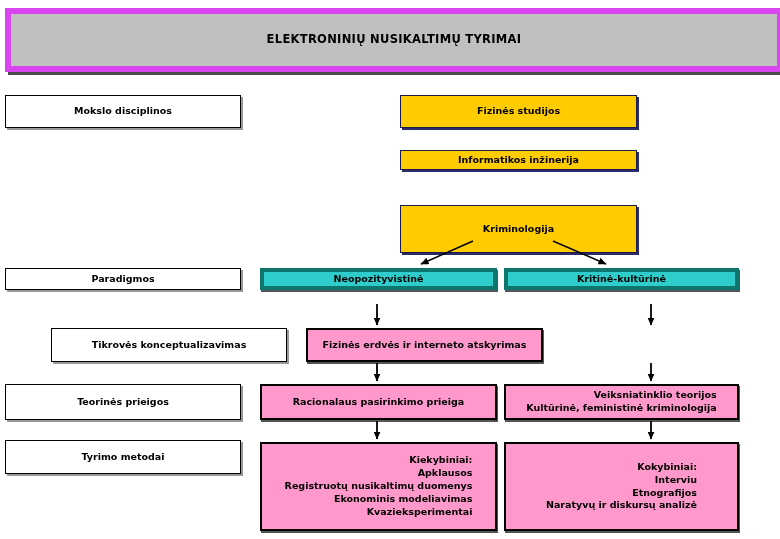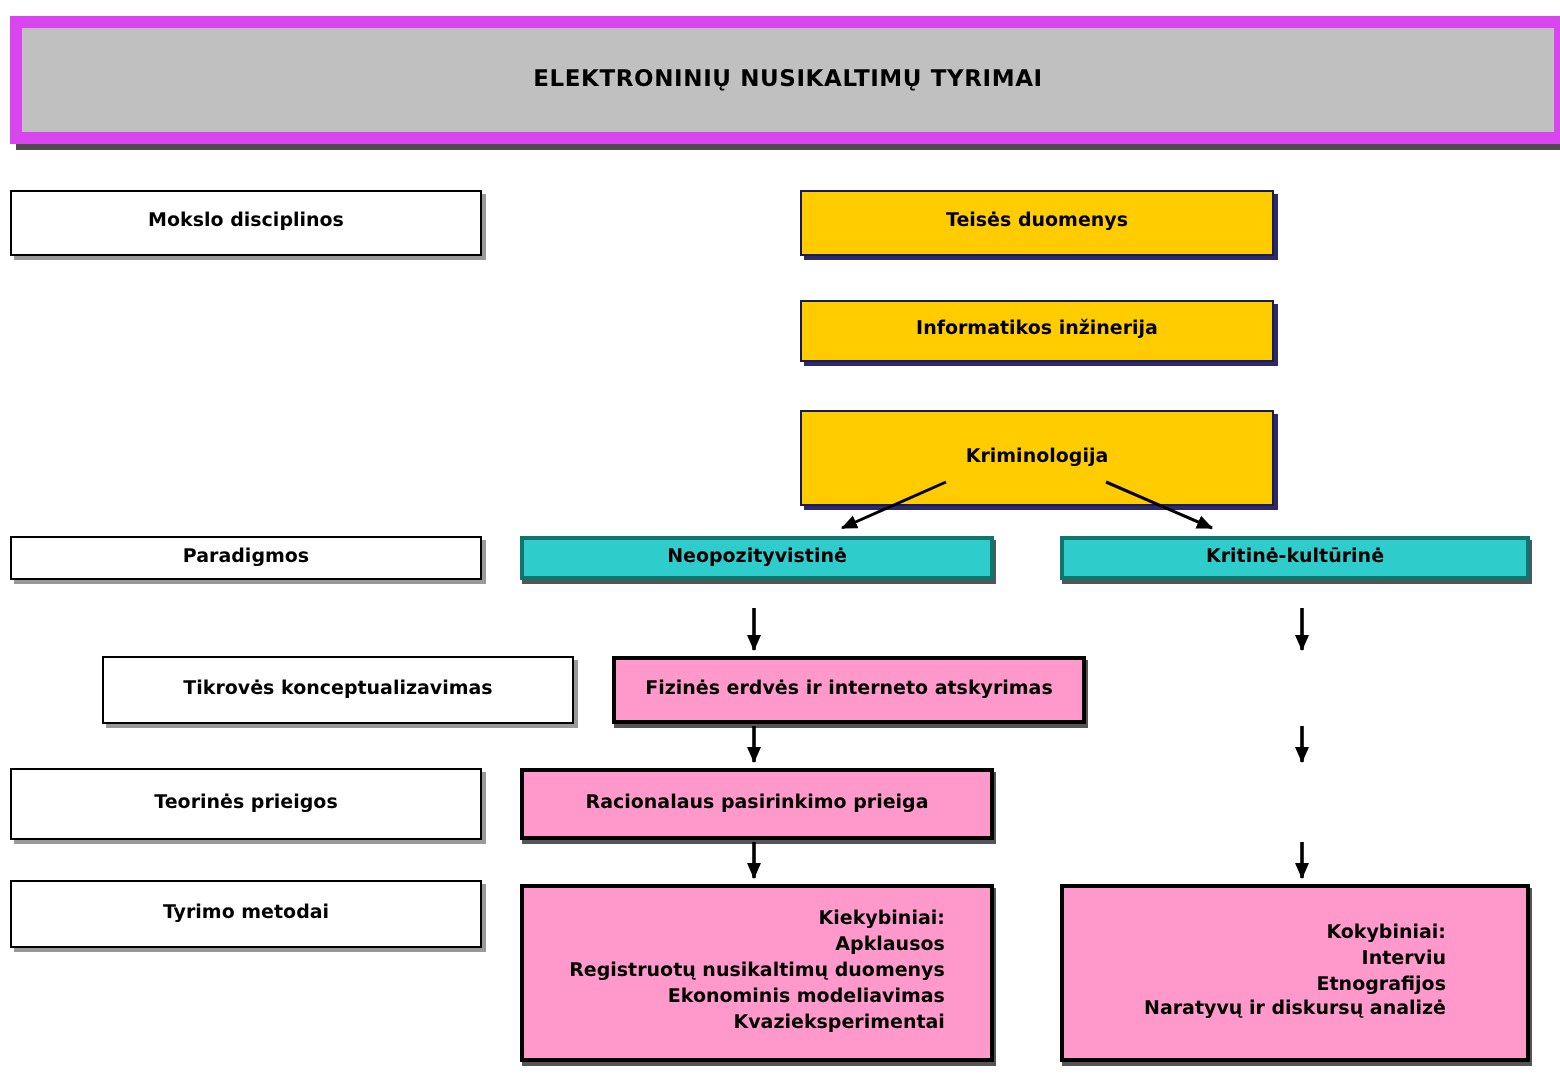--- a/index.html
+++ b/index.html
@@ -40,33 +40,33 @@
     box-shadow: 2px 2px 0 #999;
   }
   .discipline-box {
     left: 400px; width: 237px;
     background: var(--discipline-bg, #ffcc00);
     border: 1px solid #1a1a4d;
     box-shadow: 2px 2px 0 #2b2b6b;
   }
   .paradigm-box {
     background: var(--paradigm-bg, #2fcccc);
-    border: 2px solid #0f766e;
+    border: 4px solid #0f766e;
     box-shadow: 1px 2px 0 #555;
   }
   .pink-box {
     background: var(--pink-bg, #ff99cc);
     border: 2px solid #000;
     box-shadow: 1px 2px 0 #555;
     text-align: right;
   }
   .col-left  { left: 260px; width: 237px; }
-  .col-right { left: 530px; width: 235px; }
+  .col-right { left: 504px; width: 235px; }
   .row-mokslo     { top: 95px;  height: 33px; text-align: right; }
-  .row-disc2      { top: 150px; height: 31px; text-align: right; }
+  .row-disc2      { top: 150px; height: 20px; text-align: right; }
   .row-disc3      { top: 205px; height: 48px; }
   .row-paradigm   { top: 268px; height: 22px; }
   .row-concept    { top: 328px; height: 34px; margin-left: 46px; }
   .row-approach   { top: 384px; height: 36px; }
   .row-methods    { top: 442px; height: 89px; }
   .arrows {
     position: absolute;
     left: 0; top: 0;
     width: 780px; height: 539px;
     pointer-events: none;
@@ -78,34 +78,36 @@
 <div class="canvas">
 
   <div class="box header-box">ELEKTRONINIŲ NUSIKALTIMŲ TYRIMAI</div>
 
   <div class="box label-box row-mokslo">Mokslo disciplinos</div>
   <div class="box label-box row-paradigm">Paradigmos</div>
   <div class="box label-box row-concept">Tikrovės konceptualizavimas</div>
   <div class="box label-box row-approach">Teorinės prieigos</div>
   <div class="box label-box row-methods" style="top:440px; height:34px;">Tyrimo metodai</div>
 
-  <div class="box discipline-box row-mokslo">Teisės duomenys</div>
+  <div class="box discipline-box row-mokslo">Fizinės studijos</div>
   <div class="box discipline-box row-disc2">Informatikos inžinerija</div>
   <div class="box discipline-box row-disc3">Kriminologija</div>
 
   <div class="box paradigm-box col-left row-paradigm">Neopozityvistinė</div>
   <div class="box pink-box col-left row-concept">Fizinės erdvės ir interneto atskyrimas</div>
   <div class="box pink-box col-left row-approach">Racionalaus pasirinkimo prieiga</div>
   <div class="box pink-box col-left row-methods">Kiekybiniai:
 Apklausos
 Registruotų nusikaltimų duomenys
 Ekonominis modeliavimas
 Kvazieksperimentai</div>
 
   <div class="box paradigm-box col-right row-paradigm">Kritinė-kultūrinė</div>
+  <div class="box pink-box col-right row-approach">Veiksniatinklio teorijos
+Kultūrinė, feministinė kriminologija</div>
   <div class="box pink-box col-right row-methods">Kokybiniai:
 Interviu
 Etnografijos
 Naratyvų ir diskursų analizė</div>
 
   <svg class="arrows" viewBox="0 0 780 539" xmlns="http://www.w3.org/2000/svg">
     <defs>
       <marker id="ah" markerWidth="9" markerHeight="8" refX="7.5" refY="3.5" orient="auto" markerUnits="userSpaceOnUse">
         <path d="M0,0 L8,3.5 L0,7 Z" fill="#000"></path>
       </marker>

